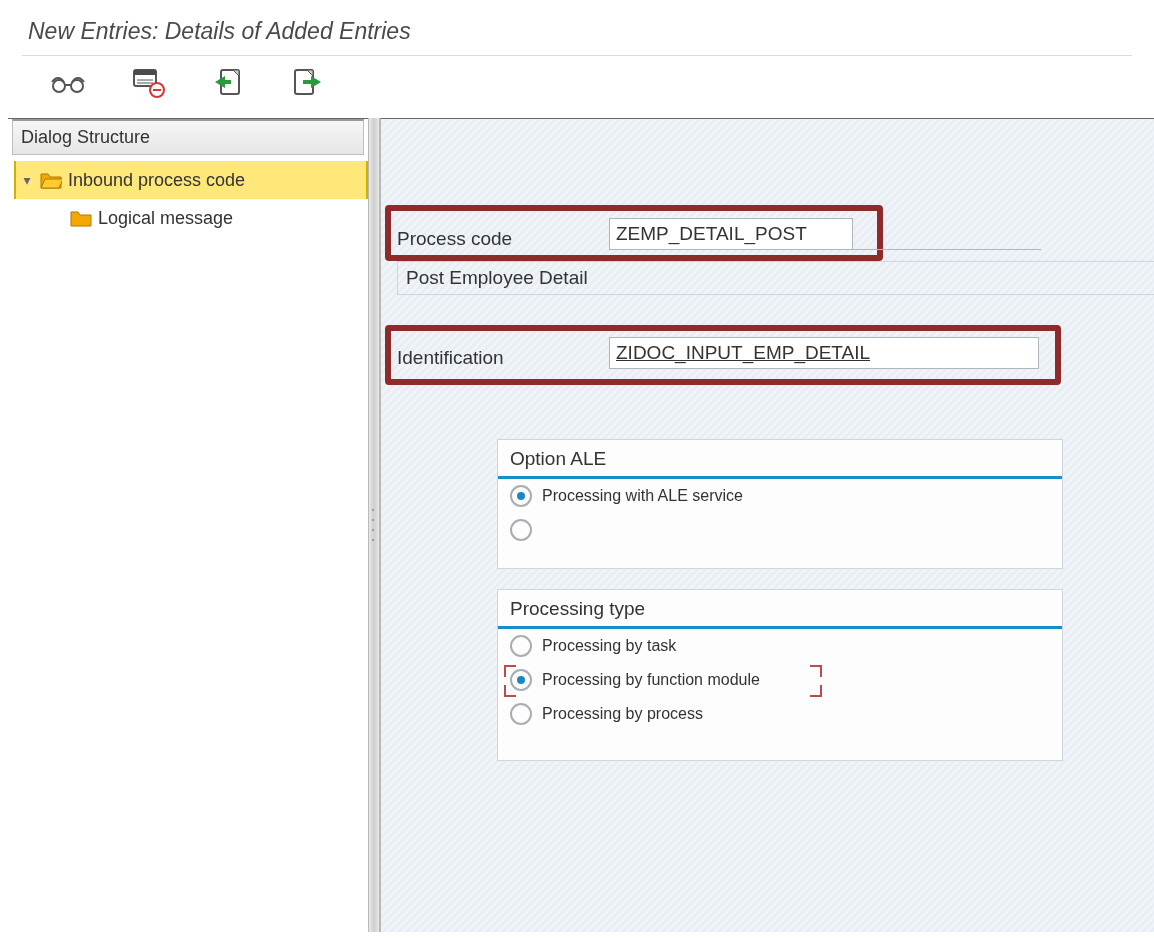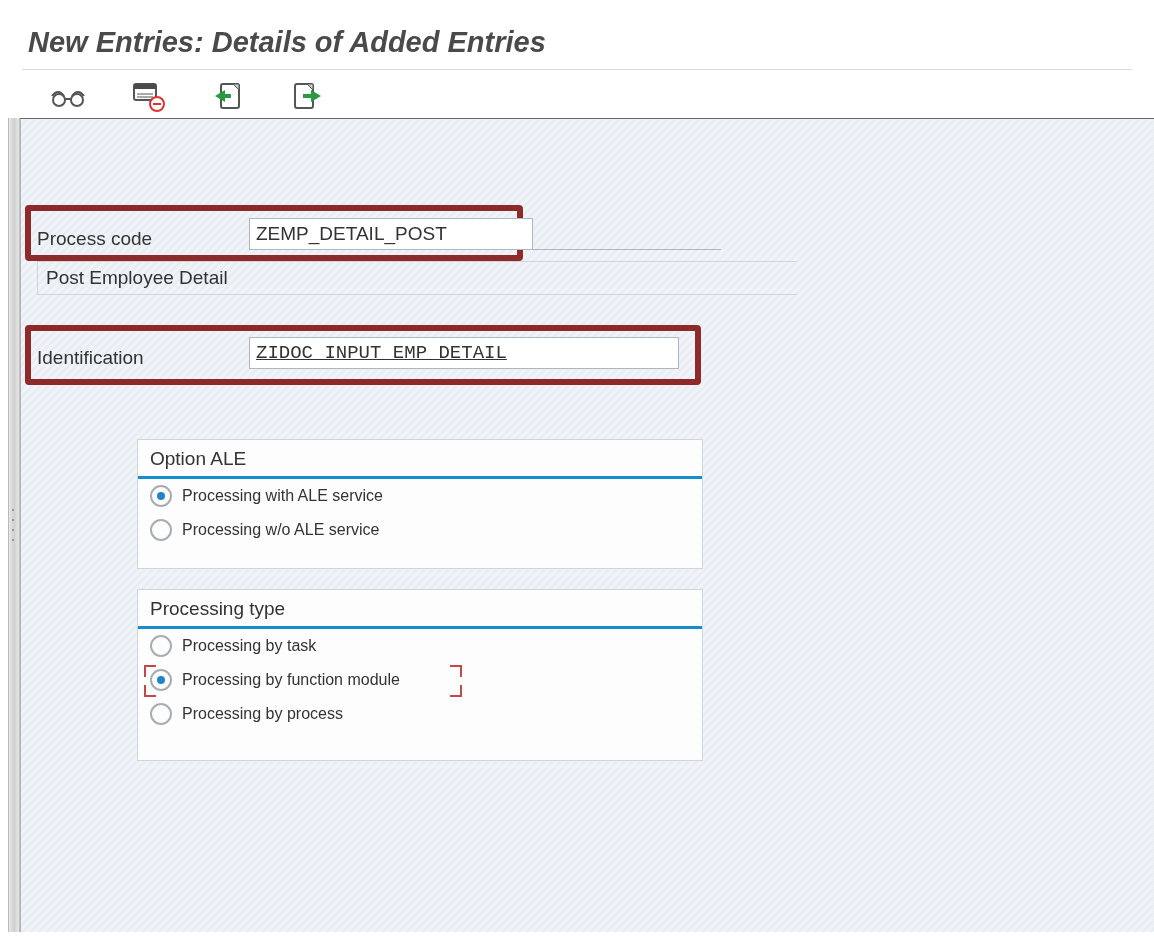--- a/index.html
+++ b/index.html
@@ -14,25 +14,24 @@
     width: 1154px;
     height: 938px;
     position: relative;
     overflow: hidden;
     box-sizing: border-box;
     background: #fff;
   }
 
   .title-bar {
     padding: 18px 28px 10px 28px;
-    font-size: 29px;
+    font-size: 23px;
     font-style: italic;
-    font-weight: bold;
+    font-weight: normal;
     color: #4a4a4a;
-    margin-top: 8px;
   }
   .title-sep {
     margin: 0 22px 0 22px;
     border: none;
     border-top: 1px solid #dcdcdc;
   }
 
   .toolbar {
     display: flex;
     align-items: center;
@@ -158,42 +157,42 @@
   }
   .field-input {
     font-family: Arial, sans-serif;
     font-size: 19px;
     padding: 4px 6px;
     border: 1px solid #aeb7be;
     background: #fff;
     box-sizing: border-box;
   }
   #row-process { top: 96px; }
-  #row-process input { width: 284px; font-weight: normal; color: #333;}
+  #row-process input { width: 244px; font-weight: normal; color: #333;}
   
   #row-process .underline { height: 34px; border-bottom: 1px solid #aeb7be; flex:1; margin-left:-2px; width:190px; }
 
   #row-desc { top: 142px; left:16px; display:flex; align-items:center; }
   #row-desc .field-label { width: 212px; }
   #row-desc .desc-box {
     flex: 1;
     min-width: 540px;
     border-top: 1px solid #cfd6db;
     border-left: 1px solid #cfd6db;
     border-bottom: 1px solid #cfd6db;
     padding: 5px 8px;
     font-size: 19px;
     color: #333;
     background: transparent;
   }
 
   #row-ident { top: 218px; }
   #row-ident .ident-input {
     width: 416px;
-    font-family: Liberation Mono, monospace;
+    font-family: Liberation Sans, sans-serif;
     font-size: 19px;
     padding: 4px 6px;
     border: 1px solid #aeb7be;
     background: #fff;
     text-decoration: underline;
     color: #333;
   }
 
   .groupbox {
     position: absolute;
@@ -289,20 +288,39 @@
   <div class="tbtn">
     <svg width="30" height="30" viewBox="0 0 30 30">
       <rect x="2" y="2" width="18" height="24" rx="2" fill="#fff" stroke="#555" stroke-width="2"></rect>
       <path d="M20 2 L20 8 L14 2 Z" fill="#ccc" stroke="#555" stroke-width="1"></path>
       <polygon points="28,14 18,8 18,12 10,12 10,16 18,16 18,20" fill="#2a9a3f"></polygon>
     </svg>
   </div>
 </div>
 
 <div class="body-area">
+  <div class="sidebar">
+    <div class="sidebar-header">Dialog Structure</div>
+    <div class="tree">
+      <div class="tree-row selected">
+        <span class="tree-exp">▾</span>
+        <svg class="folder-icon" viewBox="0 0 22 18">
+          <path d="M1 3 L8 3 L10 6 L21 6 L21 17 L1 17 Z" fill="#f4a900" stroke="#b37700"></path>
+          <path d="M1 17 L5 8 L23 8 L19 17 Z" fill="#ffcb2f" stroke="#b37700"></path>
+        </svg>
+        <span>Inbound process code</span>
+      </div>
+      <div class="tree-row child">
+        <svg class="folder-icon" viewBox="0 0 22 18">
+          <path d="M1 3 L8 3 L10 6 L21 6 L21 17 L1 17 Z" fill="#f4a900" stroke="#b37700"></path>
+        </svg>
+        <span>Logical message</span>
+      </div>
+    </div>
+  </div>
 
   <div class="splitter"></div>
 
   <div class="content">
 
     <div class="highlight-frame" id="hl1"></div>
     <div class="highlight-frame" id="hl2"></div>
 
     <div class="field-row" id="row-process">
       <div class="field-label">Process code</div>
@@ -320,21 +338,20 @@
     </div>
 
     <div class="groupbox" id="grp1">
       <h4>Option ALE</h4>
       <div class="radio-row">
         <span class="radio checked"></span>
         <span>Processing with ALE service</span>
       </div>
       <div class="radio-row">
         <span class="radio"></span>
-        <span>Processing w/o ALE service</span>
       </div>
     </div>
 
     <div class="groupbox" id="grp2">
       <h4>Processing type</h4>
       <div class="radio-row">
         <span class="radio"></span>
         <span>Processing by task</span>
       </div>
       <div class="radio-row" style="position:relative;">

